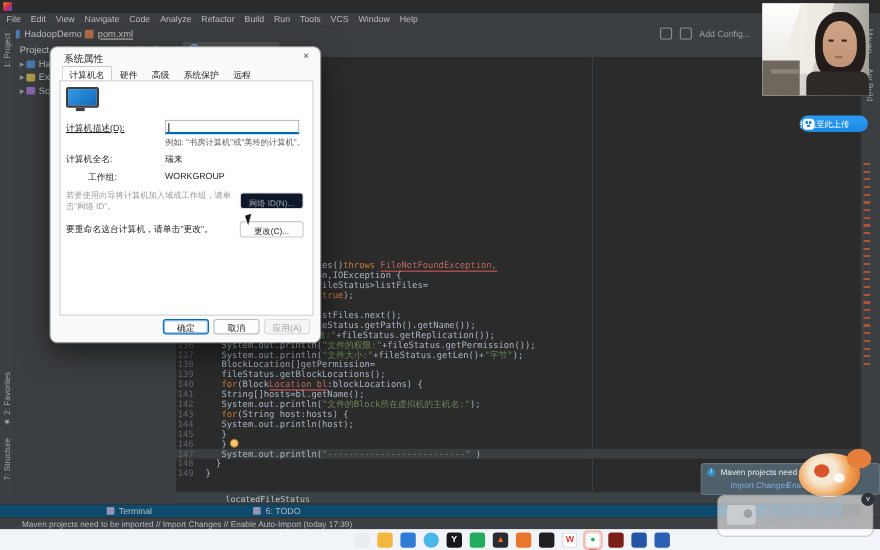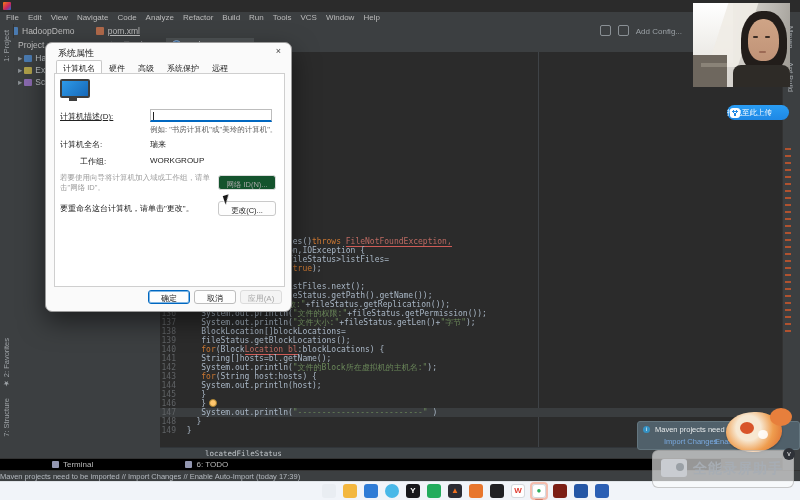--- a/index.html
+++ b/index.html
@@ -41,23 +41,23 @@
   .codeblock{left:160px;top:237px;width:622px;font-family:"DejaVu Sans Mono",monospace;font-size:8px;line-height:9px;}
   .cl{position:relative;height:9px;white-space:pre;}
   .cl.hl{background:#3a3d3f;width:622px;}
   .ln{display:inline-block;width:22px;padding-right:6px;text-align:right;color:#606366;box-sizing:border-box;}
   .c-p{color:#a9b7c6}.c-k{color:#cc7832}.c-s{color:#6a8759}
   .c-e{color:#bd6a62;border-bottom:1px solid #cf5b56;}
   .bulb{display:inline-block;width:6px;height:6px;border-radius:50%;background:#ffc66d;border:1px solid #a8812f;vertical-align:-1px;margin-left:3px;}
   .hintbar{left:160px;top:447px;width:622px;height:11px;background:#3c4144;border-top:1px solid #313539;color:#c2c7cb;font-size:7.5px;line-height:11px;padding-left:45px;box-sizing:border-box;font-family:"DejaVu Sans Mono",monospace;}
   .stripe{left:785px;top:148px;width:6px;height:185px;background:repeating-linear-gradient(to bottom,#b0522f 0 2px,transparent 2px 7px);}
 
-  .bottabs{left:0;top:458px;width:721px;height:12px;background:#000000;border-top:1px solid #323232;color:#bbbbbb;font-size:8px;line-height:12px;}
+  .bottabs{left:0;top:458px;width:721px;height:12px;background:#0c4a6e;border-top:1px solid #323232;color:#bbbbbb;font-size:8px;line-height:12px;padding-left:45px;}
   .sqico{display:inline-block;width:7px;height:7px;background:#9296b0;border-radius:1px;margin-right:4px;vertical-align:-1px;}
-  .statusbar{left:0;top:470px;width:800px;height:11px;background:#3c3f41;border-top:1px solid #323232;color:#b5bac0;font-size:7.5px;line-height:11px;box-sizing:border-box;}
+  .statusbar{left:0;top:470px;width:800px;height:11px;background:#3c3f41;border-top:1px solid #323232;color:#b5bac0;font-size:7.5px;line-height:11px;padding-left:20px;box-sizing:border-box;}
   .statico{left:5px;top:472px;width:7px;height:7px;border:1px solid #9aa0a5;border-radius:1px;}
 
   
   .toast{left:637px;top:421px;width:161px;height:27px;background:#50606a;border:1px solid #64767f;border-radius:3px;z-index:6;}
   .toast .ln1{position:absolute;left:17px;top:3px;color:#e6e9ea;font-size:7.5px;white-space:nowrap;}
   .toast .info{position:absolute;left:5px;top:4px;width:7px;height:7px;border-radius:50%;background:#3592c4;color:#fff;font-size:6px;line-height:7px;text-align:center;}
   .toast .lnk{position:absolute;top:15px;color:#79a9e0;font-size:7.5px;white-space:nowrap;}
 
   
   .dlg{left:45px;top:42px;width:245px;height:268px;background:#fafafa;border:1px solid #9a9a9a;border-radius:7px;box-shadow:0 10px 26px rgba(0,0,0,.5);z-index:10;color:#1b1b1b;}
@@ -71,21 +71,21 @@
   .mon:after{content:"";position:absolute;left:7px;top:17px;width:8px;height:3px;background:#3d3d3d;}
   .dlg-intro{position:absolute;left:56px;top:40px;width:165px;font-size:8px;color:#222;}
   .frow-lab{position:absolute;left:14px;font-size:8px;color:#222;}
   .frow-val{position:absolute;left:104px;font-size:8px;color:#222;}
   .dlg-input{position:absolute;left:104px;top:66px;width:122px;height:13px;background:#fff;border:1px solid #bdbdbd;border-bottom:2px solid #0067c0;box-sizing:border-box;}
   .caret{position:absolute;left:2px;top:2px;width:1px;height:8px;background:#222;}
   .dlg-hint{position:absolute;left:104px;top:82px;font-size:7.5px;color:#5c5c5c;white-space:nowrap;}
   .graytxt{position:absolute;left:14px;top:130px;width:150px;font-size:7.5px;color:#9a9a9a;}
   .blacktxt{position:absolute;left:14px;top:160px;width:160px;font-size:8px;color:#222;}
   .sbtn{position:absolute;width:58px;height:15px;background:#fdfdfd;border:1px solid #c9c9c9;border-radius:3px;font-size:7.5px;color:#222;text-align:center;line-height:15px;}
-  .sbtn.disabled{color:#a6a6a6;background:#14532d;border-color:#dcdcdc;}
+  .sbtn.disabled{color:#a6a6a6;background:#0f172a;border-color:#dcdcdc;}
   .dlg-btn{position:absolute;top:247px;width:42px;height:14px;background:#fdfdfd;border:1px solid #bdbdbd;border-radius:3px;font-size:8px;text-align:center;line-height:14px;color:#222;}
   .dlg-btn.default{border-color:#0067c0;box-shadow:inset 0 0 0 1px #7fb6e4;}
   .dlg-btn.disabled{color:#a6a6a6;background:#f4f4f4;border-color:#dcdcdc;}
   .cursor{position:absolute;left:178px;top:152px;width:0;height:0;border-top:9px solid #181818;border-right:6px solid transparent;transform:rotate(-18deg);filter:drop-shadow(0.5px 0.5px 0 #fff) drop-shadow(-0.5px 0 0 #fff);z-index:11;}
 
   
   .cam{left:693px;top:3px;width:97px;height:84px;background:linear-gradient(100deg,#f0eeea 0%,#dcd9d4 40%,#b9b6b0 75%,#9d9992 100%);overflow:hidden;z-index:15;}
   .cam .win{position:absolute;left:0;top:0;width:40px;height:60px;background:linear-gradient(180deg,#ffffff,#e9e7e2);}
   .cam .curtain{position:absolute;left:26px;top:-6px;width:30px;height:70px;background:#efece6;transform:skewX(-18deg);opacity:.9;}
   .cam .furn{position:absolute;left:0;top:52px;width:34px;height:32px;background:#6e675e;}
@@ -149,21 +149,21 @@
 </style>
 </head>
 <body>
 
 <div id="screen" class="nosel">
 
   <div class="ab appicon"></div>
   <div class="ab menubar"><span>File</span><span>Edit</span><span>View</span><span>Navigate</span><span>Code</span><span>Analyze</span><span>Refactor</span><span>Build</span><span>Run</span><span>Tools</span><span>VCS</span><span>Window</span><span>Help</span></div>
   <div class="ab toolbar">
     <span style="margin-left:10px;"><span class="crumb-ico" style="background:#4a7ab0;"></span><span>HadoopDemo</span></span>
-    <span style="margin-left:19px;"><span class="crumb-ico" style="background:#b0694a;"></span><span style="text-decoration:underline;">pom.xml</span></span>
+    <span style="margin-left:0;"><span class="crumb-ico" style="background:#b0694a;"></span><span style="text-decoration:underline;">pom.xml</span></span>
   </div>
   <div class="ab toolbar-right">
     <span class="tb-ico"></span>
     <span class="tb-ico"></span>
     <span>Add Config...</span>
   </div>
 
   <div class="ab leftstrip"></div>
   <div class="ab vlab up" style="left:2px;top:30px;">1: Project</div>
   <div class="ab vlab up" style="left:2px;top:338px;">★ 2: Favorites</div>
@@ -189,21 +189,21 @@
       <div class="cl"><span class="ln">128</span><span class="c-p">                      les()</span><span class="c-k">throws </span><span class="c-e">FileNotFoundException,</span></div>
       <div class="cl"><span class="ln">129</span><span class="c-p">                      on,IOException {</span></div>
       <div class="cl"><span class="ln">130</span><span class="c-p">                      FileStatus&gt;listFiles=</span></div>
       <div class="cl"><span class="ln">131</span><span class="c-p">                      (</span><span class="c-k">true</span><span class="c-p">);</span></div>
       <div class="cl"><span class="ln">132</span></div>
       <div class="cl"><span class="ln">133</span><span class="c-p">                      istFiles.next();</span></div>
       <div class="cl"><span class="ln">134</span><span class="c-p">                      leStatus.getPath().getName());</span></div>
       <div class="cl"><span class="ln">135</span><span class="c-s">                      数:"</span><span class="c-p">+fileStatus.getReplication());</span></div>
       <div class="cl"><span class="ln">136</span><span class="c-p">    System.out.println(</span><span class="c-s">"文件的权限:"</span><span class="c-p">+fileStatus.getPermission());</span></div>
       <div class="cl"><span class="ln">137</span><span class="c-p">    System.out.println(</span><span class="c-s">"文件大小:"</span><span class="c-p">+fileStatus.getLen()+</span><span class="c-s">"字节"</span><span class="c-p">);</span></div>
-      <div class="cl"><span class="ln">138</span><span class="c-p">    BlockLocation[]blockLocations=</span></div>
+      <div class="cl"><span class="ln">138</span><span class="c-p">    BlockLocation[]getPermission=</span></div>
       <div class="cl"><span class="ln">139</span><span class="c-p">    fileStatus.getBlockLocations();</span></div>
       <div class="cl"><span class="ln">140</span><span class="c-k">    for</span><span class="c-p">(Block</span><span class="c-e">Location bl</span><span class="c-p">:blockLocations) {</span></div>
       <div class="cl"><span class="ln">141</span><span class="c-p">    String[]hosts=bl.getName();</span></div>
       <div class="cl"><span class="ln">142</span><span class="c-p">    System.out.println(</span><span class="c-s">"文件的Block所在虚拟机的主机名:"</span><span class="c-p">);</span></div>
       <div class="cl"><span class="ln">143</span><span class="c-k">    for</span><span class="c-p">(String host:hosts) {</span></div>
       <div class="cl"><span class="ln">144</span><span class="c-p">    System.out.println(host);</span></div>
       <div class="cl"><span class="ln">145</span><span class="c-p">    }</span></div>
       <div class="cl"><span class="ln">146</span><span class="c-p">    }</span><span class="bulb"></span></div>
       <div class="cl hl"><span class="ln">147</span><span class="c-p">    System.out.println(</span><span class="c-s">"--------------------------"</span><span class="c-p"> )</span></div>
       <div class="cl"><span class="ln">148</span><span class="c-p">   }</span></div>

